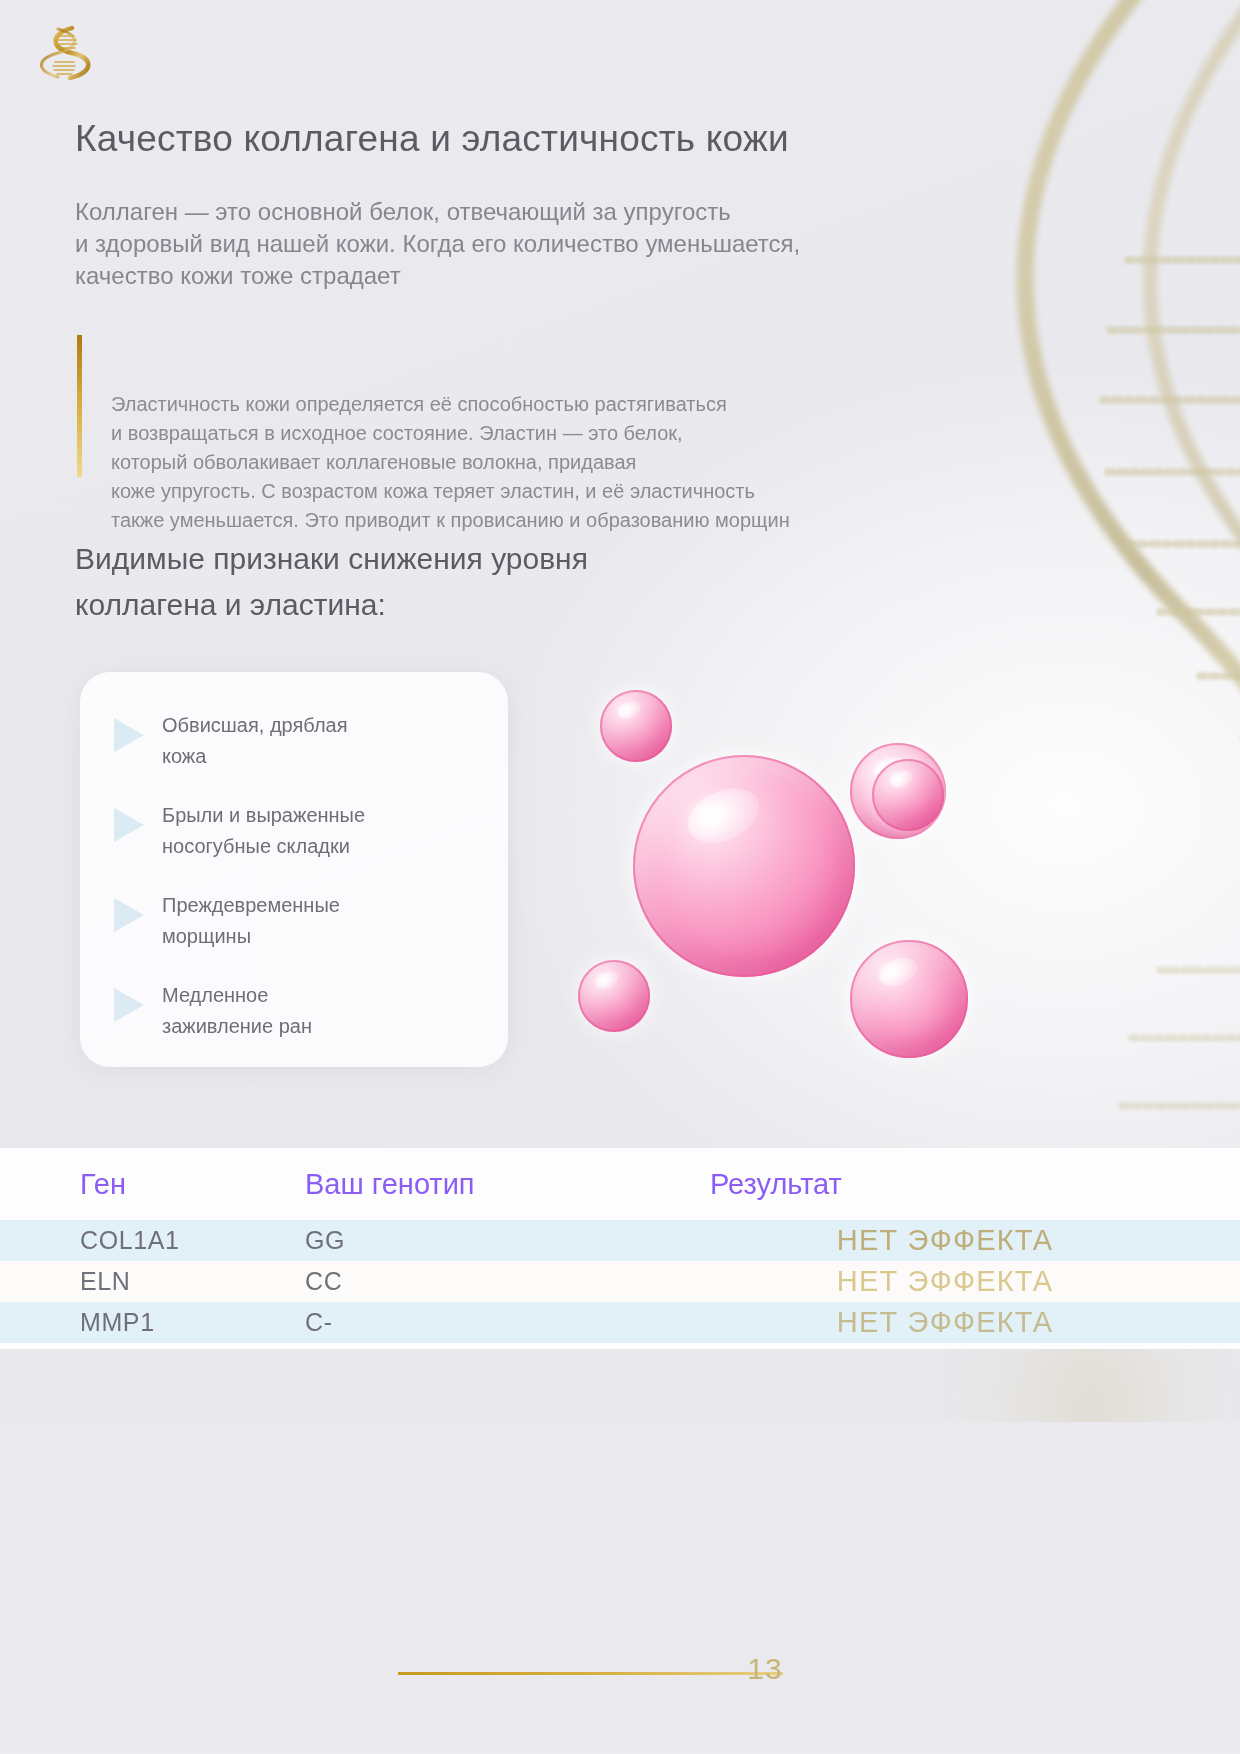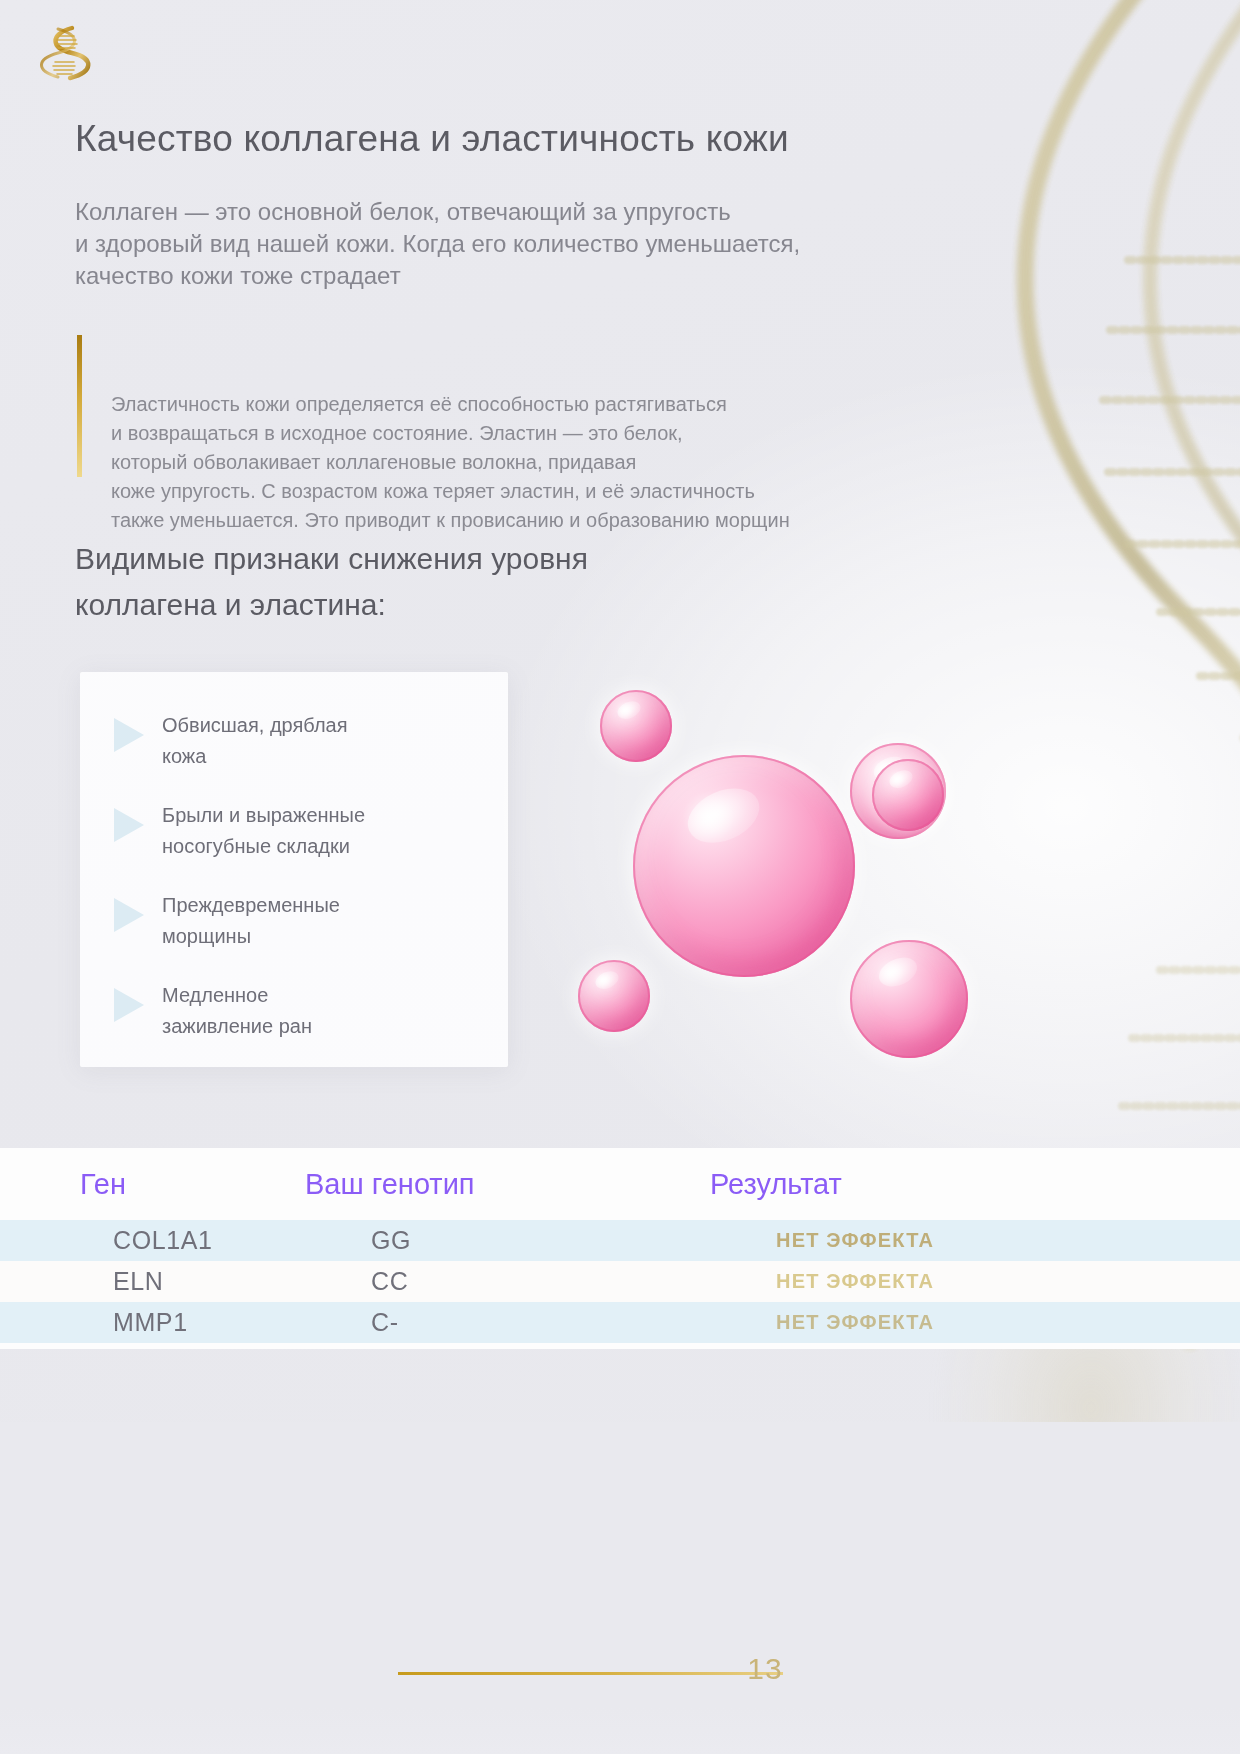--- a/index.html
+++ b/index.html
@@ -121,21 +121,21 @@
     font-size: 30px; font-weight: 300; line-height: 46px;
     color: #5b5b63;
     white-space: pre-line;
   }
 
   
   .card {
     position: absolute; left: 80px; top: 672px;
     width: 428px; height: 395px;
     background: rgba(252,252,253,0.96);
-    border-radius: 2px;
+    border-radius: 30px;
     box-shadow: 0 4px 26px rgba(120,120,140,0.10);
     padding: 36px 30px 22px 26px;
   }
   .bullet-row { display: flex; align-items: flex-start; margin-bottom: 26px; }
   .bullet-row:last-child { margin-bottom: 0; }
   .tri {
     flex: 0 0 auto;
     width: 0; height: 0;
     margin: 10px 18px 0 8px;
     border-top: 17px solid transparent;
@@ -163,24 +163,24 @@
 
   .c-gene   { width: 305px; padding-left: 80px; }
   .c-geno   { width: 405px; }
   .c-result { flex: 1; padding-right: 60px; }
 
   .t-head .c-gene, .t-head .c-geno, .t-head .c-result {
     font-size: 29px; font-weight: 300; color: #8b5cf6;
   }
   .t-row:not(.t-head) .c-gene,
   .t-row:not(.t-head) .c-geno {
-    font-size: 25px; font-weight: 300; color: #70707a; letter-spacing: .6px; margin-left: 33px;
+    font-size: 25px; font-weight: 300; color: #70707a; letter-spacing: .6px;
   }
   .t-row:not(.t-head) .c-result {
-    font-size: 20px; font-weight: 700; letter-spacing: 1.2px;
+    font-size: 29px; font-weight: 400; letter-spacing: 1.2px; text-align: center;
   }
   .res-0 { color: #bfae79; }
   .res-1 { color: #d9c98e; }
   .res-2 { color: #c6bb8f; }
 
   
   .footer-line {
     position: absolute; left: 398px; top: 1672px;
     width: 385px; height: 3px;
     background: linear-gradient(90deg, #c79b1d 0%, #d7b144 55%, #e8cf84 100%);

